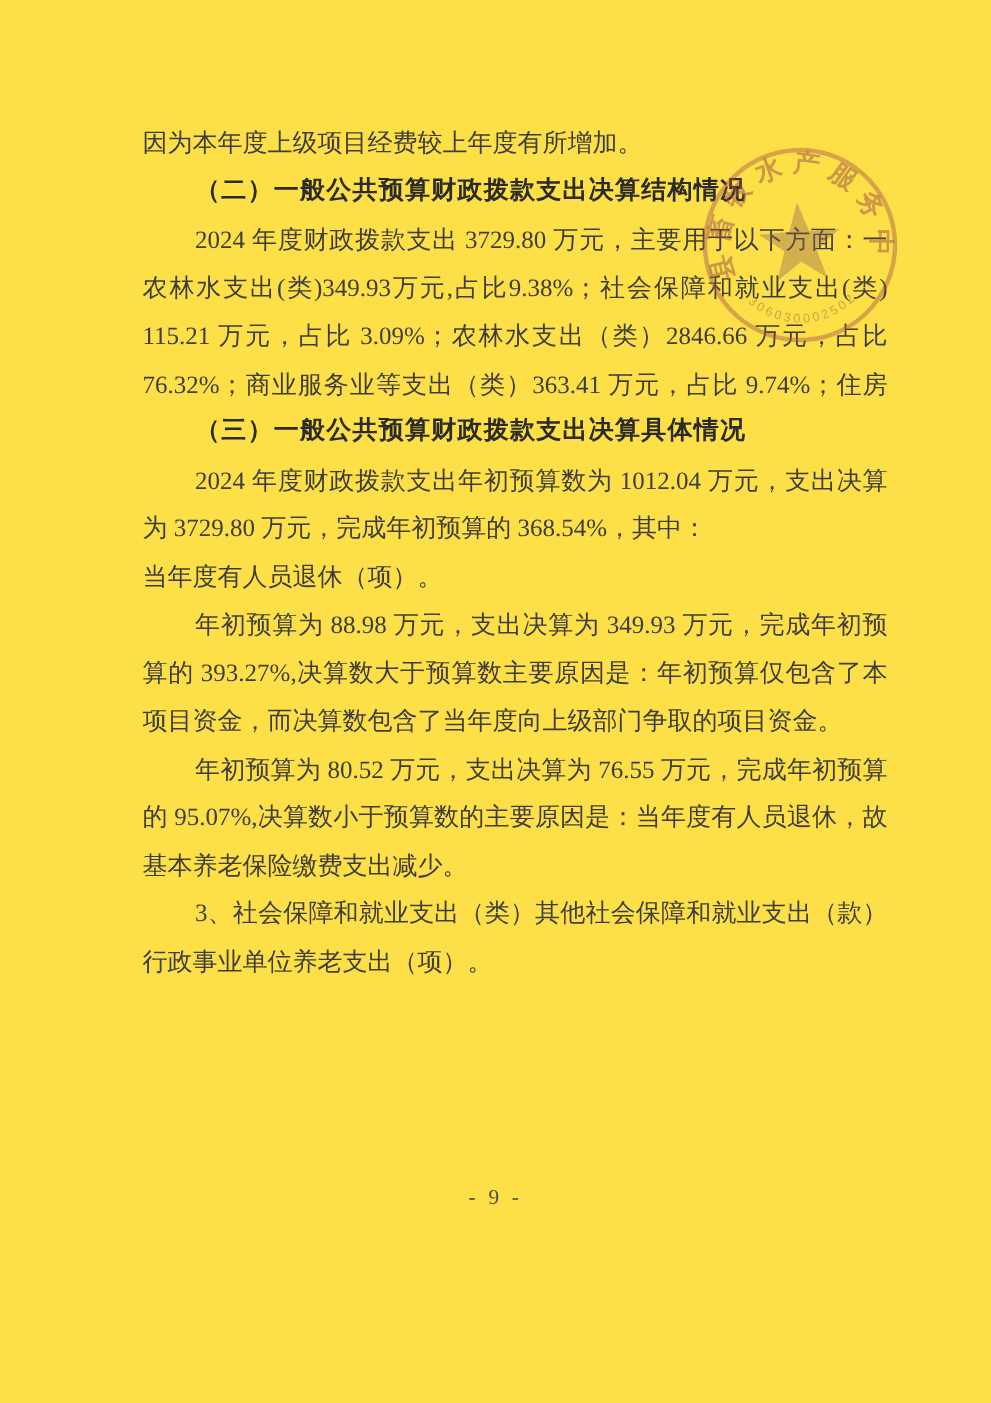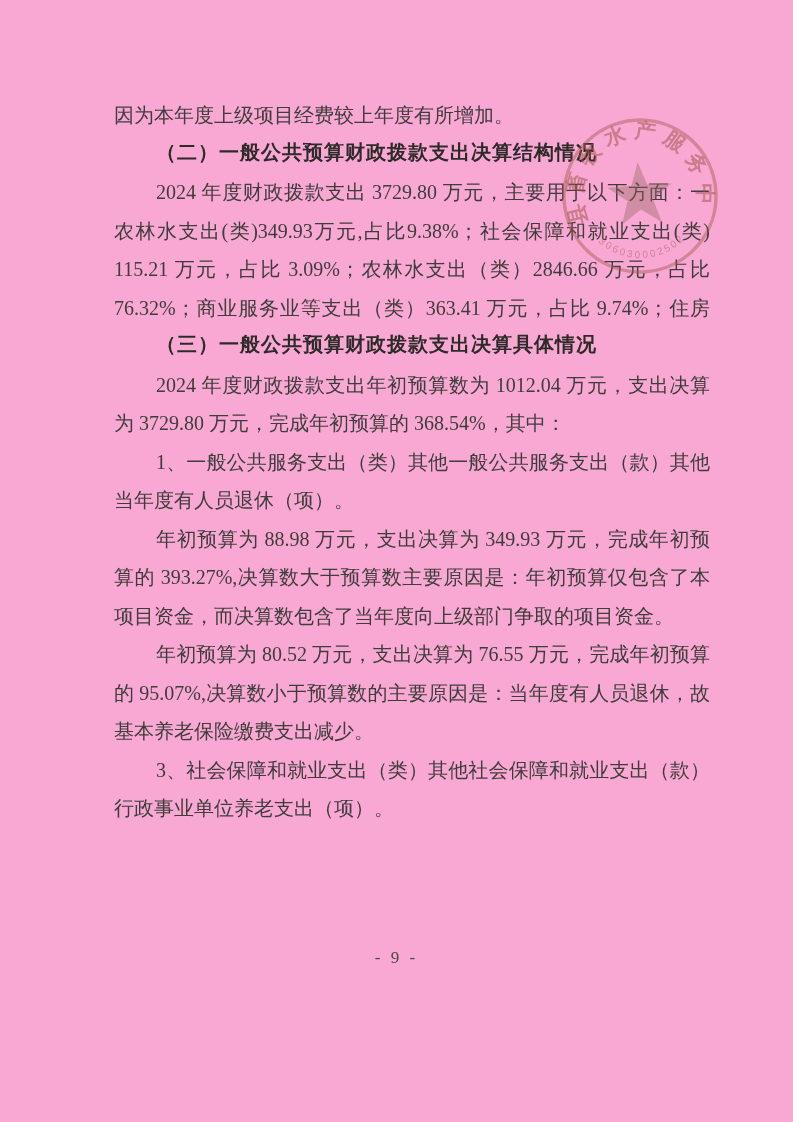--- a/index.html
+++ b/index.html
@@ -1,20 +1,20 @@
 <!DOCTYPE html>
 <html><head>
 <meta charset="utf-8">
 <style>
   html,body { margin:0; padding:0; background:#e9e8e5; }
   .page {
     position:relative;
     width:793px; height:1122px;
     margin:0 auto;
-    background:#f9a8d4;
+    background:#fde047;
     overflow:hidden;
     font-family:"Liberation Serif", serif;
     color:#3e3d3b;
   }
   .doc {
     position:absolute;
     left:114px; top:96px; width:596px;
   }
   .line {
     font-size:20px;
@@ -64,21 +64,20 @@
   <div class="doc">
     <div class="line">因为本年度上级项目经费较上年度有所增加。</div>
     <div class="line heading">（二）一般公共预算财政拨款支出决算结构情况</div>
     <div class="line indent jfull">2024 年度财政拨款支出 3729.80 万元，主要用于以下方面：一般</div>
     <div class="line jfull">农林水支出(类)349.93万元,占比9.38%；社会保障和就业支出(类)</div>
     <div class="line jfull">115.21 万元，占比 3.09%；农林水支出（类）2846.66 万元，占比</div>
     <div class="line jfull">76.32%；商业服务业等支出（类）363.41 万元，占比 9.74%；住房保</div>
     <div class="line heading">（三）一般公共预算财政拨款支出决算具体情况</div>
     <div class="line indent jfull">2024 年度财政拨款支出年初预算数为 1012.04 万元，支出决算数</div>
     <div class="line">为 3729.80 万元，完成年初预算的 368.54%，其中：</div>
-    <div class="line indent jfull">1、一般公共服务支出（类）其他一般公共服务支出（款）其他</div>
     <div class="line">当年度有人员退休（项）。</div>
     <div class="line indent jfull">年初预算为 88.98 万元，支出决算为 349.93 万元，完成年初预</div>
     <div class="line jfull">算的 393.27%,决算数大于预算数主要原因是：年初预算仅包含了本级</div>
     <div class="line">项目资金，而决算数包含了当年度向上级部门争取的项目资金。</div>
     <div class="line indent jfull">年初预算为 80.52 万元，支出决算为 76.55 万元，完成年初预算</div>
     <div class="line jfull">的 95.07%,决算数小于预算数的主要原因是：当年度有人员退休，故</div>
     <div class="line">基本养老保险缴费支出减少。</div>
     <div class="line indent jfull">3、社会保障和就业支出（类）其他社会保障和就业支出（款）</div>
     <div class="line">行政事业单位养老支出（项）。</div>
   </div>

